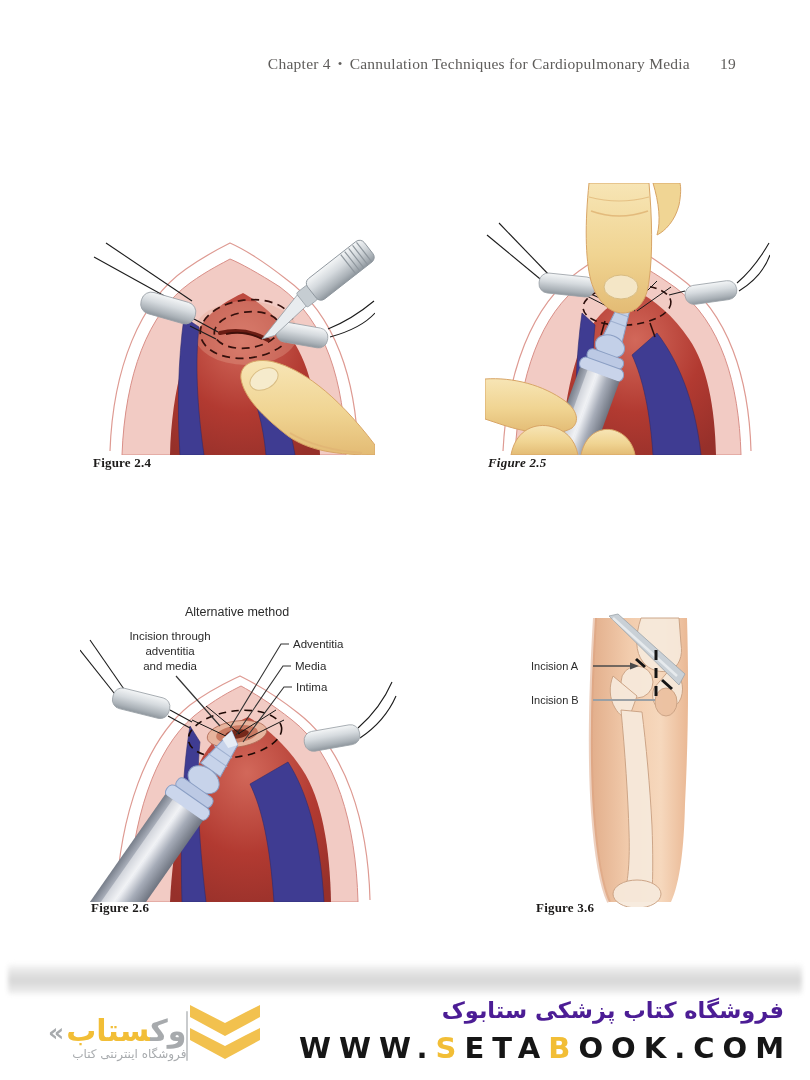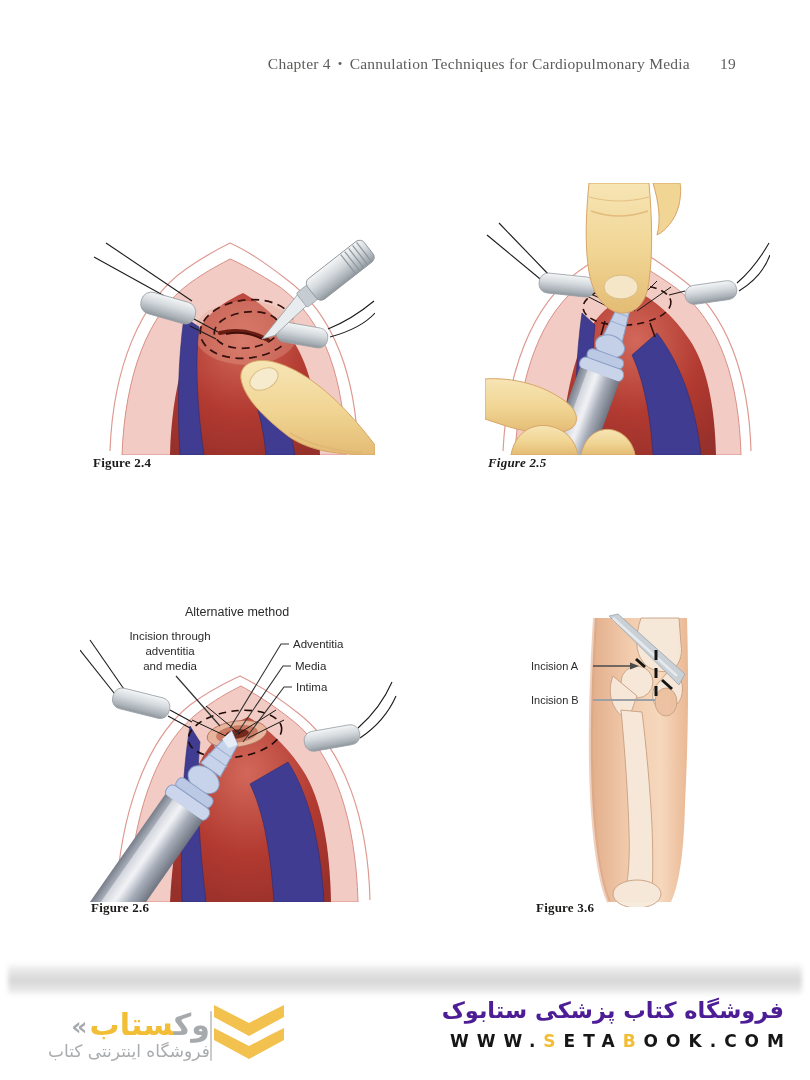--- a/index.html
+++ b/index.html
@@ -27,28 +27,28 @@
     filter:blur(2px);}
 
   
   .footer-logo{position:absolute;left:48px;top:1003px;display:flex;align-items:flex-end;}
   .brand-col{text-align:right;}
   .brand-row{font-family:"DejaVu Sans", sans-serif;font-weight:bold;font-size:30px;line-height:1.1;
              direction:ltr;white-space:nowrap;}
   .brand-gold{color:#f2be36;}
   .brand-gray{color:#a7aaad;}
   .brand-mark{color:#a7aaad;font-size:25px;margin-right:2px;}
-  .brand-tagline{font-family:"DejaVu Sans", sans-serif;font-size:17px;color:#a9acaf;margin-top:0;
+  .brand-tagline{font-family:"DejaVu Sans", sans-serif;font-size:12px;color:#a9acaf;margin-top:0;
                  direction:rtl;}
   .logo-divider{width:2px;height:50px;background:#c9cbcd;border-radius:1px;}
 
   .footer-right{position:absolute;right:26px;top:997px;text-align:right;}
   .store-name{font-family:"DejaVu Sans", sans-serif;font-size:22.5px;font-weight:700;color:#4c1d95;
               direction:rtl;line-height:1.2;}
-  .website{font-family:"DejaVu Sans", sans-serif;font-size:17px;font-weight:bold;color:#161616;
+  .website{font-family:"DejaVu Sans", sans-serif;font-size:29px;font-weight:bold;color:#161616;
            letter-spacing:8px;margin-top:7px;margin-right:-8px;direction:ltr;white-space:nowrap;}
   .gold{color:#f2be36;}
 </style>
 </head>
 <body>
 
 <div class="page">
 
   <div class="header">
     <span>Chapter 4</span><span class="bullet">•</span><span>Cannulation Techniques for Cardiopulmonary Media</span><span class="pagenum">19</span>

